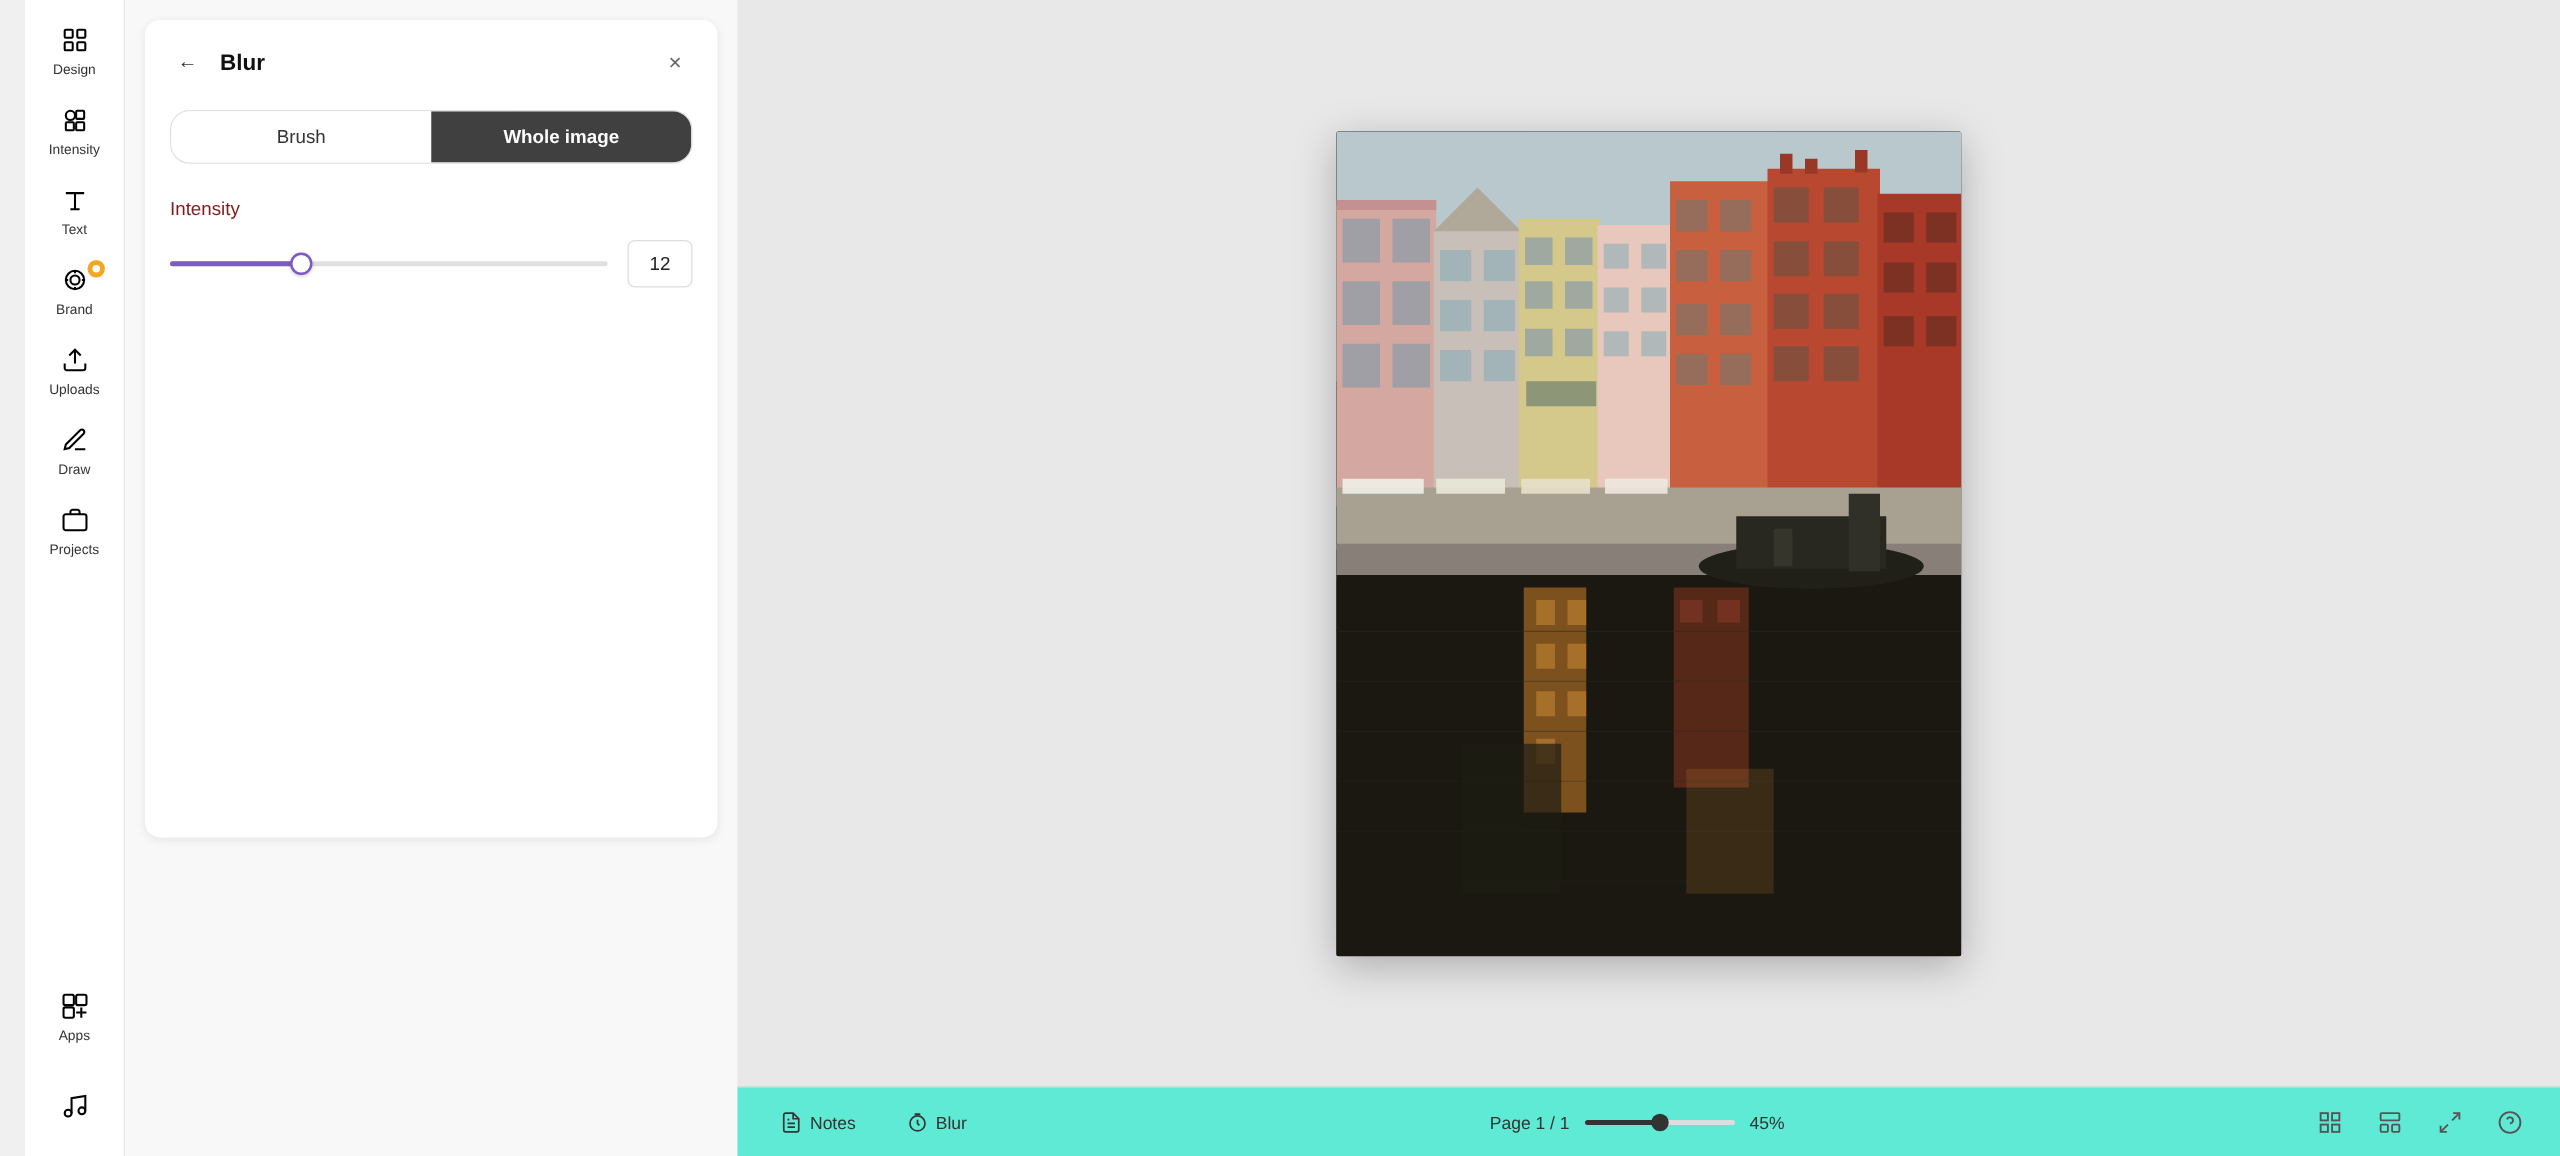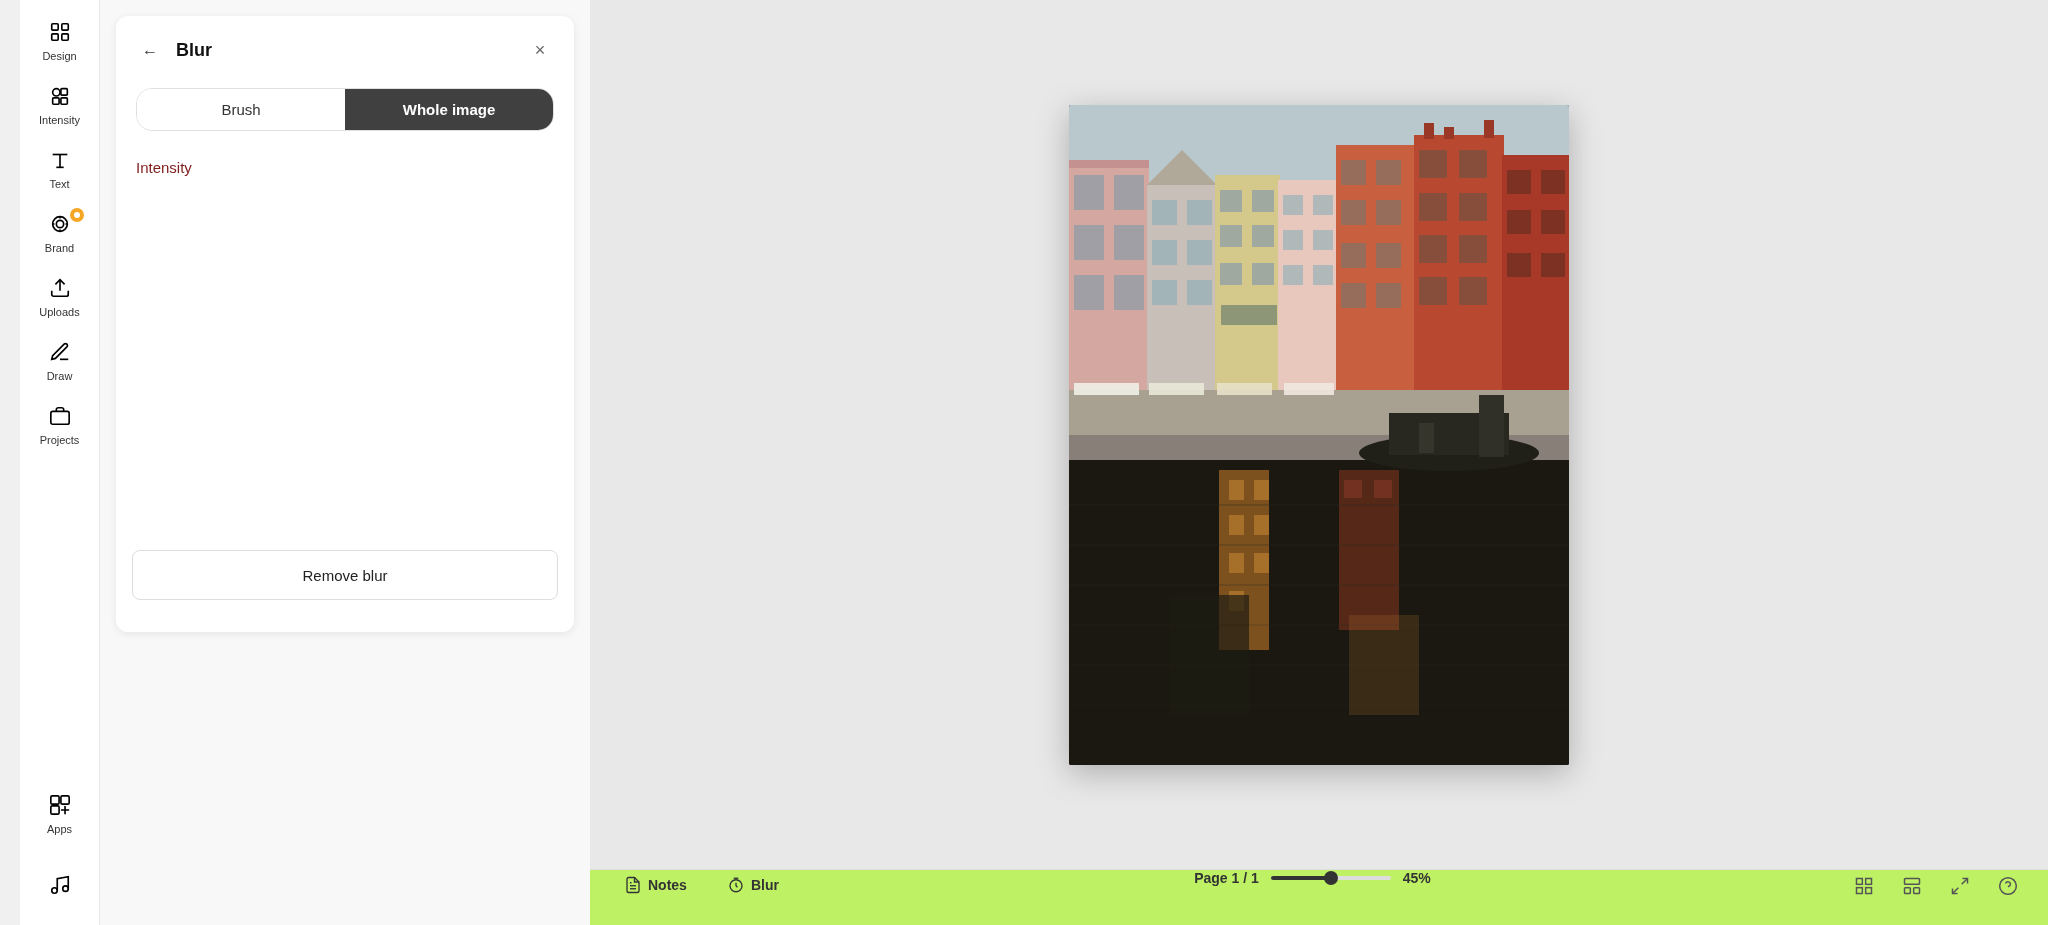--- a/index.html
+++ b/index.html
@@ -253,28 +253,27 @@
 
     
     .canvas-image svg {
       width: 100%;
       height: 100%;
     }
 
     
     .bottom-bar {
       height: 56px;
-      background: #bef264;
+      background: #5eead4;
       border-top: 1px solid #e0e0e0;
       display: flex;
-      align-items: flex-start;
+      align-items: center;
       justify-content: space-between;
       padding: 0 24px;
       flex-shrink: 0;
-      font-weight: bold;
     }
     .bottom-left {
       display: flex;
       align-items: center;
       gap: 20px;
     }
     .bottom-btn {
       display: flex;
       align-items: center;
       gap: 6px;
@@ -457,23 +456,31 @@
       <div class="panel-title">Blur</div>
       <div class="close-btn">×</div>
     </div>
 
     <div class="tab-group">
       <button class="tab-btn inactive">Brush</button>
       <button class="tab-btn active">Whole image</button>
     </div>
 
     <div class="intensity-label">Intensity</div>
+    <div class="intensity-row">
+      <div class="slider-container">
+        <div class="slider-track">
+          <div class="slider-fill"></div>
+          <div class="slider-thumb"></div>
+        </div>
+      </div>
+      <div class="intensity-value">12</div>
+    </div>
 
     <div style="height: 420px;"></div>
-    <button class="remove-blur-btn">Remove blur</button>
   </div>
 </div>
 
 <div class="canvas-area">
   <div class="canvas-content">
     <div class="canvas-image">
       
       <svg viewBox="0 0 500 660" xmlns="http://www.w3.org/2000/svg">
 
         <rect width="500" height="200" fill="#b8c8cc"></rect>

